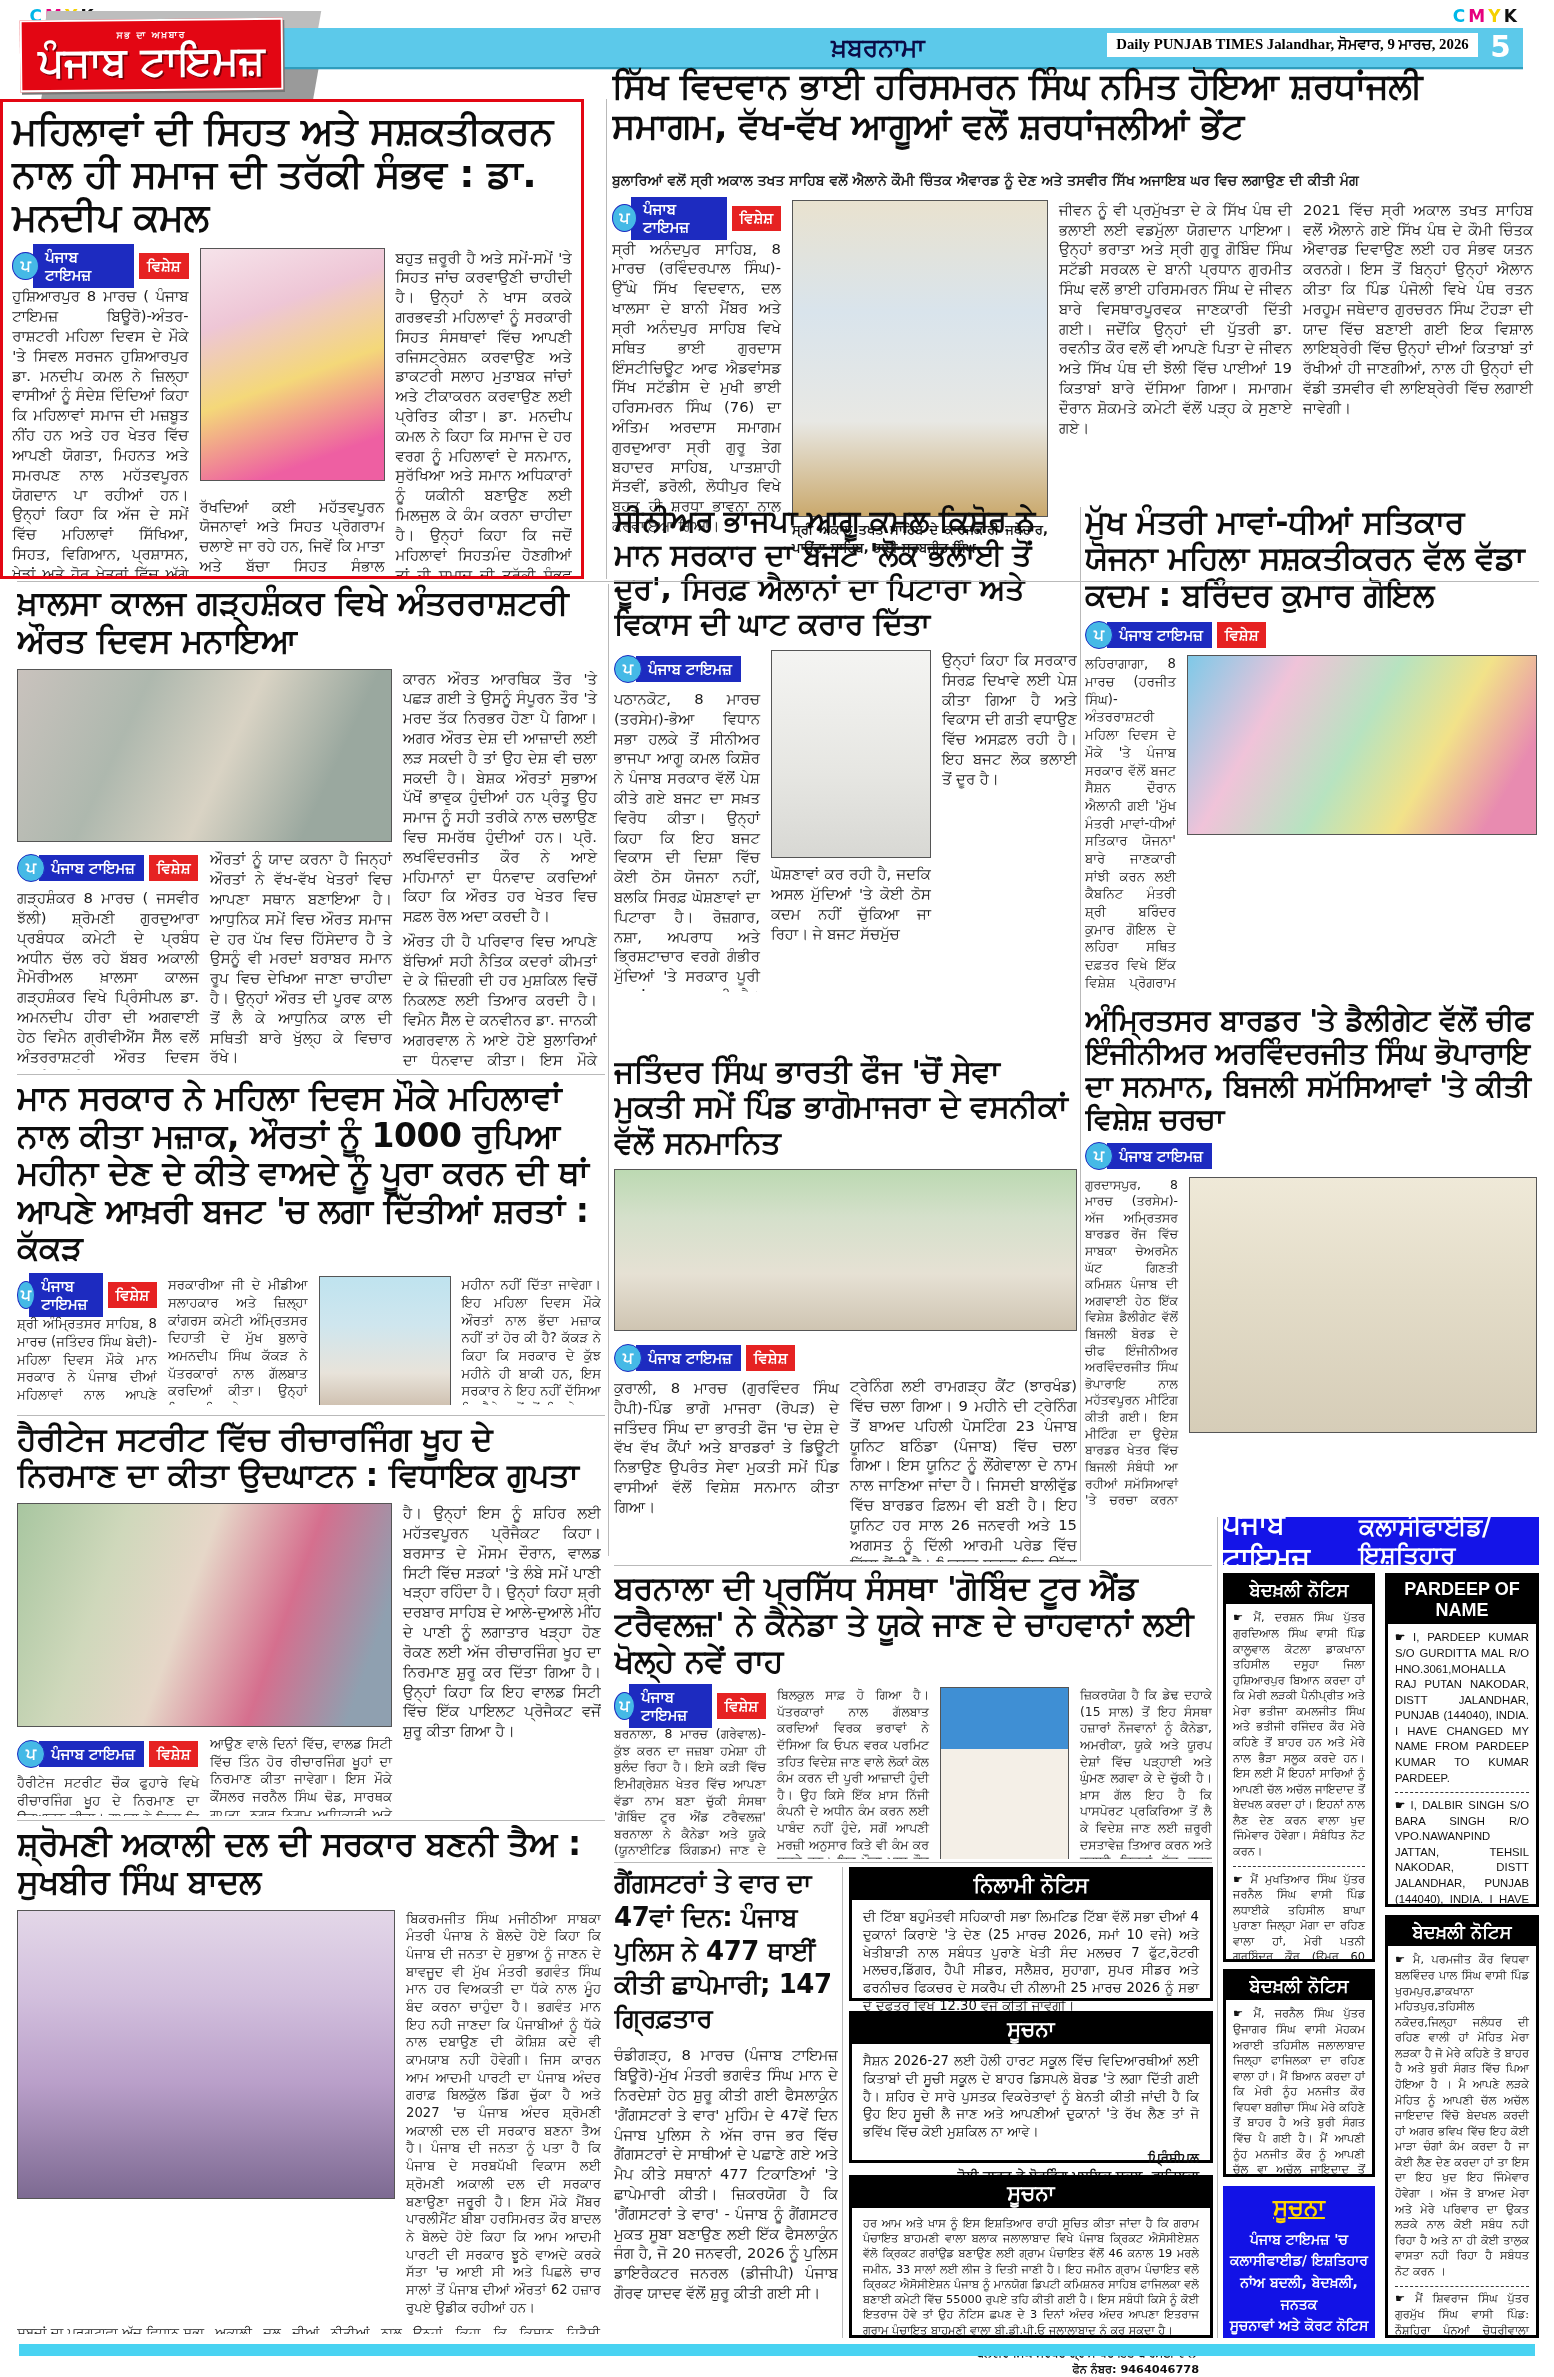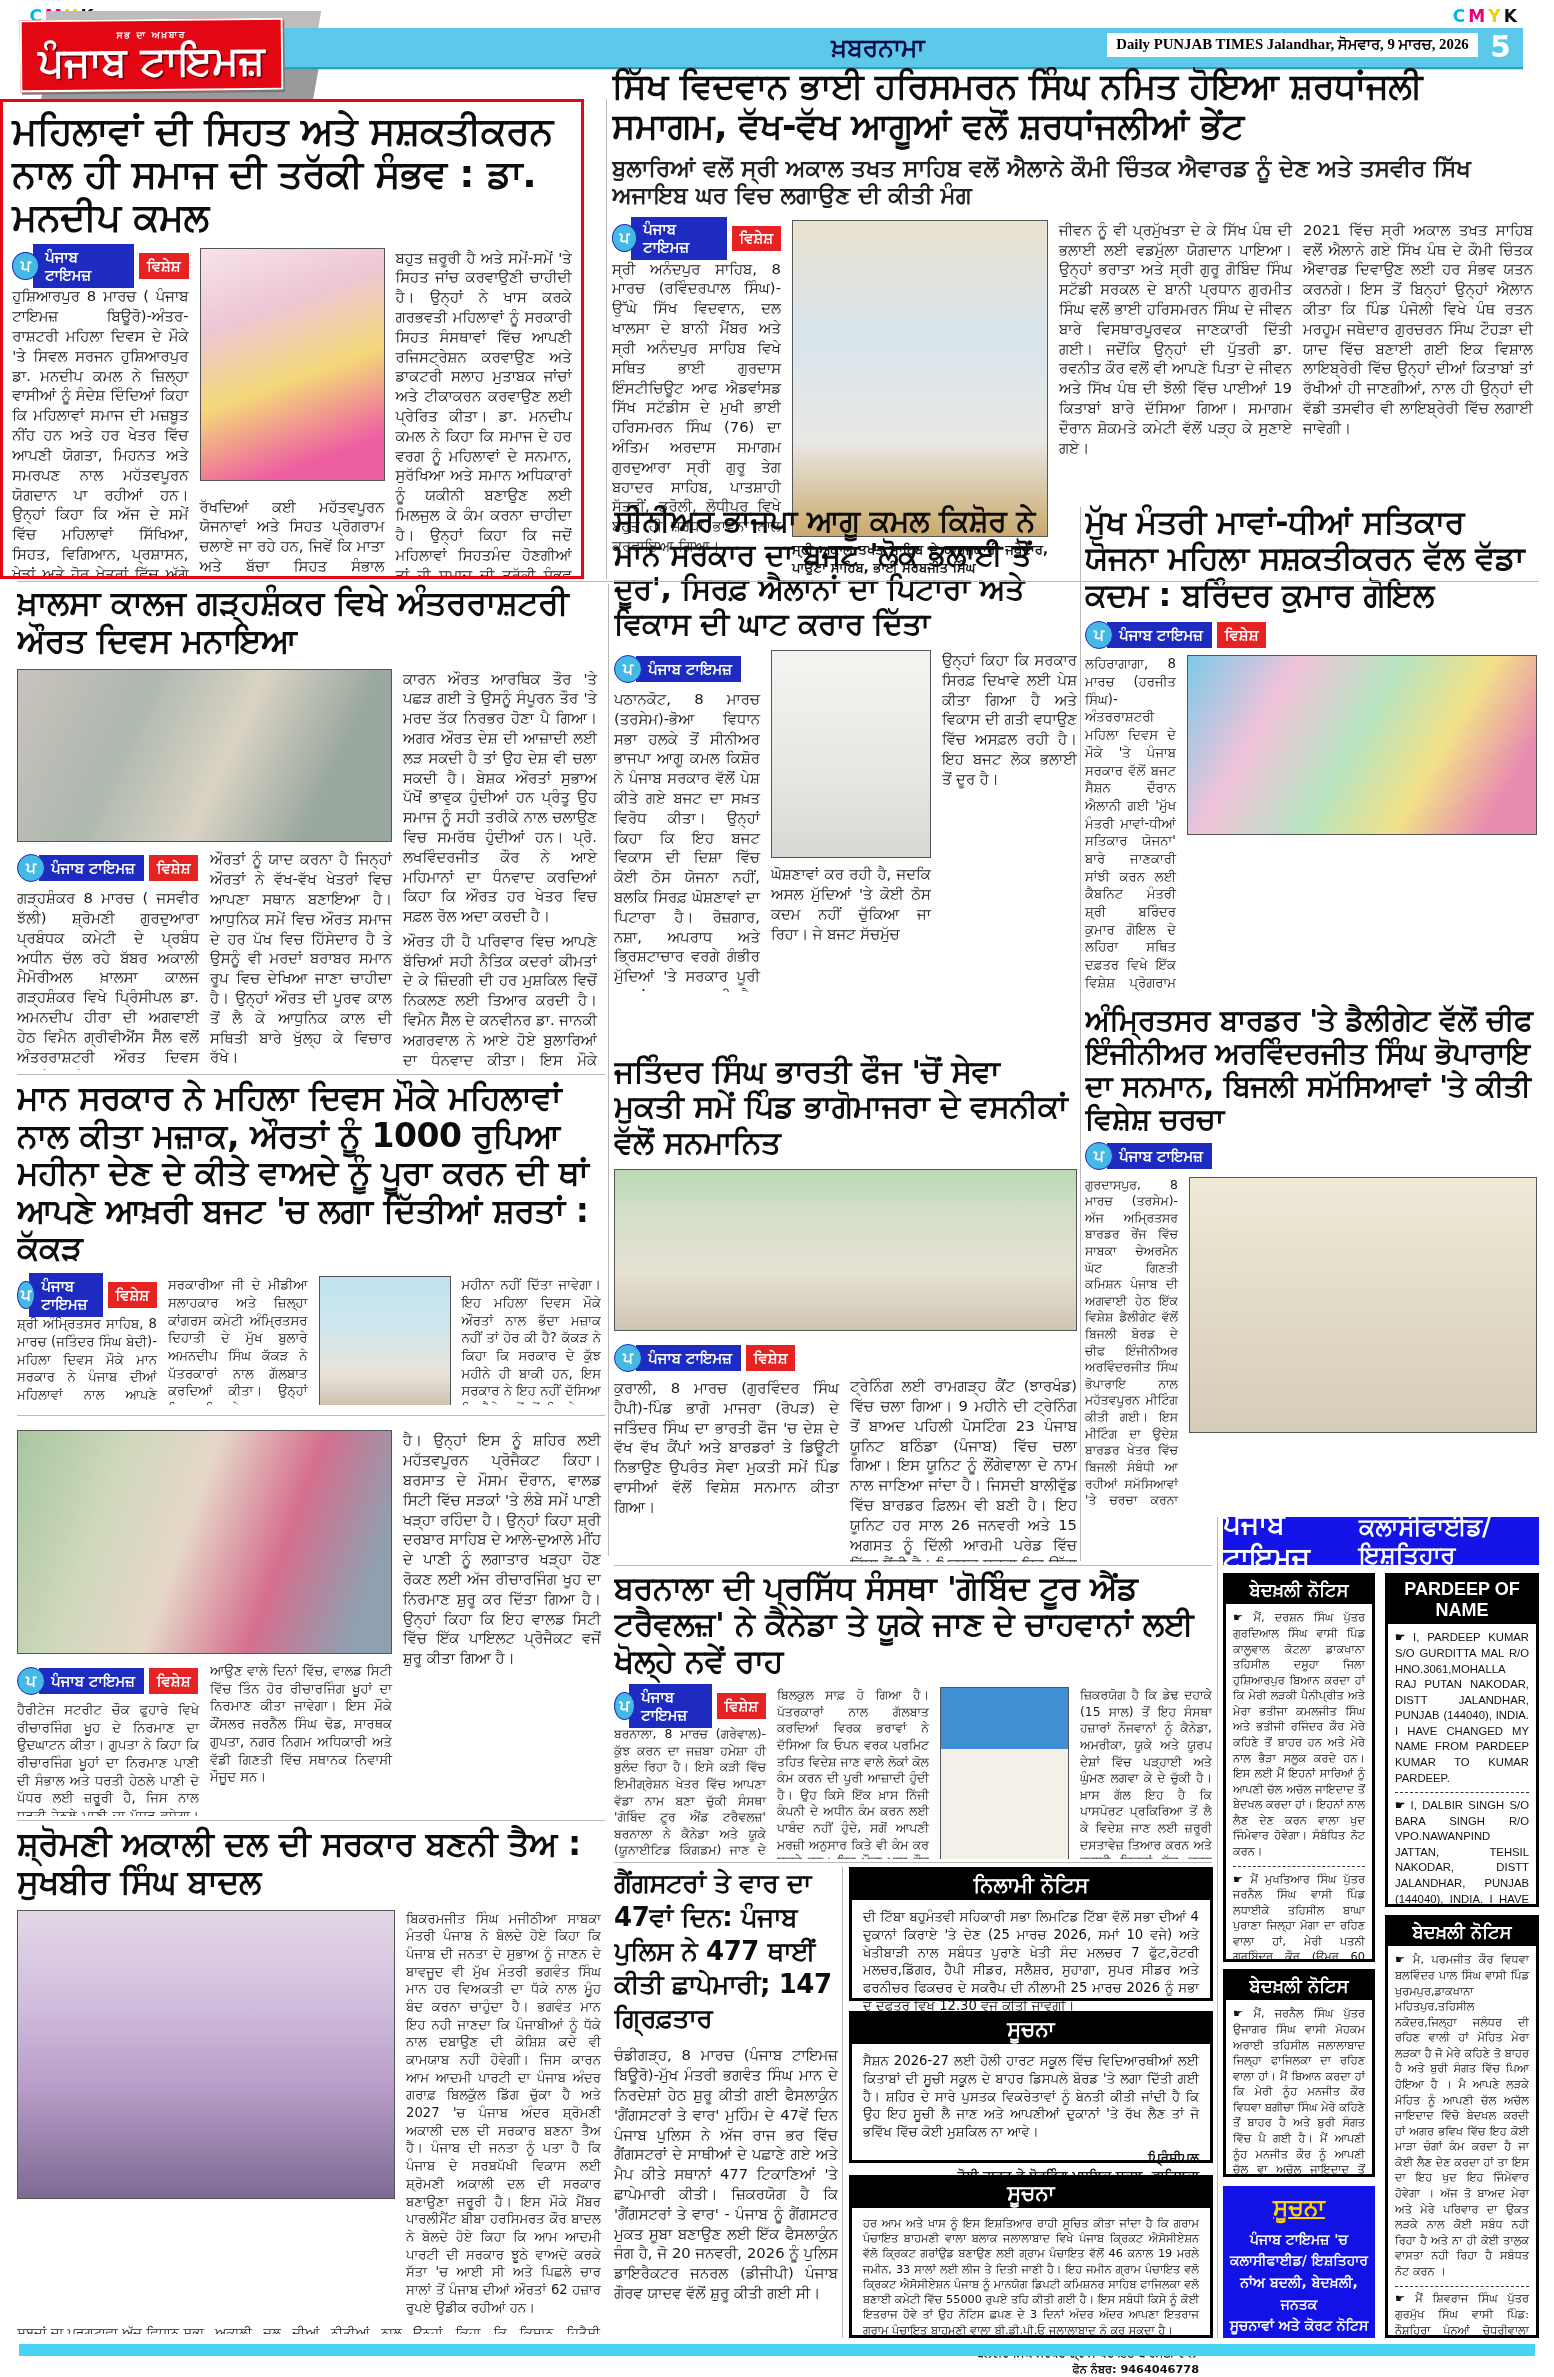--- a/index.html
+++ b/index.html
@@ -95,21 +95,21 @@
         <div class="btxt" style="margin-top:16px;">ਰੱਖਦਿਆਂ ਕਈ ਮਹੱਤਵਪੂਰਨ ਯੋਜਨਾਵਾਂ ਅਤੇ ਸਿਹਤ ਪ੍ਰੋਗਰਾਮ ਚਲਾਏ ਜਾ ਰਹੇ ਹਨ, ਜਿਵੇਂ ਕਿ ਮਾਤਾ ਅਤੇ ਬੱਚਾ ਸਿਹਤ ਸੰਭਾਲ ਪ੍ਰੋਗਰਾਮ।</div>
       </div>
       <div style="width:180px;">
         <div class="btxt">ਬਹੁਤ ਜ਼ਰੂਰੀ ਹੈ ਅਤੇ ਸਮੇਂ-ਸਮੇਂ 'ਤੇ ਸਿਹਤ ਜਾਂਚ ਕਰਵਾਉਣੀ ਚਾਹੀਦੀ ਹੈ। ਉਨ੍ਹਾਂ ਨੇ ਖਾਸ ਕਰਕੇ ਗਰਭਵਤੀ ਮਹਿਲਾਵਾਂ ਨੂੰ ਸਰਕਾਰੀ ਸਿਹਤ ਸੰਸਥਾਵਾਂ ਵਿੱਚ ਆਪਣੀ ਰਜਿਸਟ੍ਰੇਸ਼ਨ ਕਰਵਾਉਣ ਅਤੇ ਡਾਕਟਰੀ ਸਲਾਹ ਮੁਤਾਬਕ ਜਾਂਚਾਂ ਅਤੇ ਟੀਕਾਕਰਨ ਕਰਵਾਉਣ ਲਈ ਪ੍ਰੇਰਿਤ ਕੀਤਾ। ਡਾ. ਮਨਦੀਪ ਕਮਲ ਨੇ ਕਿਹਾ ਕਿ ਸਮਾਜ ਦੇ ਹਰ ਵਰਗ ਨੂੰ ਮਹਿਲਾਵਾਂ ਦੇ ਸਨਮਾਨ, ਸੁਰੱਖਿਆ ਅਤੇ ਸਮਾਨ ਅਧਿਕਾਰਾਂ ਨੂੰ ਯਕੀਨੀ ਬਣਾਉਣ ਲਈ ਮਿਲਜੁਲ ਕੇ ਕੰਮ ਕਰਨਾ ਚਾਹੀਦਾ ਹੈ। ਉਨ੍ਹਾਂ ਕਿਹਾ ਕਿ ਜਦੋਂ ਮਹਿਲਾਵਾਂ ਸਿਹਤਮੰਦ ਹੋਣਗੀਆਂ ਤਾਂ ਹੀ ਸਮਾਜ ਦੀ ਤਰੱਕੀ ਸੰਭਵ ਹੈ।</div>
       </div>
     </div>
   </div>
 
   <div class="art" style="left:612px;top:67px;width:926px;height:513px;">
     <div class="hl" style="font-size:35px;">ਸਿੱਖ ਵਿਦਵਾਨ ਭਾਈ ਹਰਿਸਮਰਨ ਸਿੰਘ ਨਮਿਤ ਹੋਇਆ ਸ਼ਰਧਾਂਜਲੀ ਸਮਾਗਮ, ਵੱਖ-ਵੱਖ ਆਗੂਆਂ ਵਲੋਂ ਸ਼ਰਧਾਂਜਲੀਆਂ ਭੇਂਟ</div>
-    <div class="subhl" style="font-size:23px;margin-top:8px;">ਬੁਲਾਰਿਆਂ ਵਲੋਂ ਸ੍ਰੀ ਅਕਾਲ ਤਖਤ ਸਾਹਿਬ ਵਲੋਂ ਐਲਾਨੇ ਕੌਮੀ ਚਿੰਤਕ ਐਵਾਰਡ ਨੂੰ ਦੇਣ ਅਤੇ ਤਸਵੀਰ ਸਿੱਖ ਅਜਾਇਬ ਘਰ ਵਿਚ ਲਗਾਉਣ ਦੀ ਕੀਤੀ ਮੰਗ</div>
+    <div class="subhl" style="font-size:14px;margin-top:25px;">ਬੁਲਾਰਿਆਂ ਵਲੋਂ ਸ੍ਰੀ ਅਕਾਲ ਤਖਤ ਸਾਹਿਬ ਵਲੋਂ ਐਲਾਨੇ ਕੌਮੀ ਚਿੰਤਕ ਐਵਾਰਡ ਨੂੰ ਦੇਣ ਅਤੇ ਤਸਵੀਰ ਸਿੱਖ ਅਜਾਇਬ ਘਰ ਵਿਚ ਲਗਾਉਣ ਦੀ ਕੀਤੀ ਮੰਗ</div>
     <div class="row" style="margin-top:11px;">
       <div style="width:169px;">
         <div class="badge">
             <span class="badge-logo">ਪ</span>
             <span class="badge-brand">ਪੰਜਾਬ ਟਾਇਮਜ਼</span>
             <span class="badge-tag">ਵਿਸ਼ੇਸ਼</span>
           </div>
         <div class="btxt">ਸ੍ਰੀ ਅਨੰਦਪੁਰ ਸਾਹਿਬ, 8 ਮਾਰਚ (ਰਵਿੰਦਰਪਾਲ ਸਿੰਘ)-ਉੱਘੇ ਸਿੱਖ ਵਿਦਵਾਨ, ਦਲ ਖਾਲਸਾ ਦੇ ਬਾਨੀ ਮੈਂਬਰ ਅਤੇ ਸ੍ਰੀ ਅਨੰਦਪੁਰ ਸਾਹਿਬ ਵਿਖੇ ਸਥਿਤ ਭਾਈ ਗੁਰਦਾਸ ਇੰਸਟੀਚਿਊਟ ਆਫ ਐਡਵਾਂਸਡ ਸਿੱਖ ਸਟੱਡੀਸ ਦੇ ਮੁਖੀ ਭਾਈ ਹਰਿਸਮਰਨ ਸਿੰਘ (76) ਦਾ ਅੰਤਿਮ ਅਰਦਾਸ ਸਮਾਗਮ ਗੁਰਦੁਆਰਾ ਸ੍ਰੀ ਗੁਰੂ ਤੇਗ ਬਹਾਦਰ ਸਾਹਿਬ, ਪਾਤਸ਼ਾਹੀ ਸੱਤਵੀਂ, ਡਰੋਲੀ, ਲੋਧੀਪੁਰ ਵਿਖੇ ਬਹੁਤ ਹੀ ਸ਼ਰਧਾ ਭਾਵਨਾ ਨਾਲ ਕਰਵਾਇਆ ਗਿਆ।</div>
       </div>
       <div style="width:256px;">
@@ -242,20 +242,21 @@
           <div class="btxt" style="font-size:12.4px;">ਗੁਰਦਾਸਪੁਰ, 8 ਮਾਰਚ (ਤਰਸੇਮ)- ਅੱਜ ਅਮ੍ਰਿਤਸਰ ਬਾਰਡਰ ਰੇਂਜ ਵਿੱਚ ਸਾਬਕਾ ਚੇਅਰਮੈਨ ਘੱਟ ਗਿਣਤੀ ਕਮਿਸ਼ਨ ਪੰਜਾਬ ਦੀ ਅਗਵਾਈ ਹੇਠ ਇੱਕ ਵਿਸ਼ੇਸ਼ ਡੈਲੀਗੇਟ ਵੱਲੋਂ ਬਿਜਲੀ ਬੋਰਡ ਦੇ ਚੀਫ ਇੰਜੀਨੀਅਰ ਅਰਵਿੰਦਰਜੀਤ ਸਿੰਘ ਭੋਪਾਰਾਇ ਨਾਲ ਮਹੱਤਵਪੂਰਨ ਮੀਟਿੰਗ ਕੀਤੀ ਗਈ। ਇਸ ਮੀਟਿੰਗ ਦਾ ਉਦੇਸ਼ ਬਾਰਡਰ ਖੇਤਰ ਵਿੱਚ ਬਿਜਲੀ ਸੰਬੰਧੀ ਆ ਰਹੀਆਂ ਸਮੱਸਿਆਵਾਂ 'ਤੇ ਚਰਚਾ ਕਰਨਾ ਅਤੇ ਉਨ੍ਹਾਂ ਦੇ ਹੱਲ ਲਈ ਉਚਿਤ ਕਦਮ ਚੁੱਕਣਾ ਸੀ। ਮੀਟਿੰਗ ਦੀ ਸ਼ੁਰੂਆਤ ਵਿੱਚ ਡੈਲੀਗੇਟ ਮੈਂਬਰਾਂ ਵੱਲੋਂ ਚੀਫ ਇੰਜੀਨੀਅਰ ਅਰਵਿੰਦਰਜੀਤ ਸਿੰਘ ਭੋਪਾਰਾਇ ਦਾ ਸਨਮਾਨ ਕੀਤਾ ਗਿਆ।</div>
         </div>
       <div style="width:348px;">
         <div class="photo" style="width:348px;height:256px;background:linear-gradient(180deg,#efe9d8 0%,#e3dcc8 45%,#d6cdb8 100%),radial-gradient(circle at 70% 45%,#e05a74 6%,transparent 7%);"></div>
       </div>
     </div>
 
   </div>
 
   <div class="art" style="left:17px;top:1421px;width:584px;height:395px;">
+    <div class="hl" style="font-size:32px;">ਹੈਰੀਟੇਜ ਸਟਰੀਟ ਵਿੱਚ ਰੀਚਾਰਜਿੰਗ ਖੂਹ ਦੇ ਨਿਰਮਾਣ ਦਾ ਕੀਤਾ ਉਦਘਾਟਨ : ਵਿਧਾਇਕ ਗੁਪਤਾ</div>
     <div class="row" style="margin-top:9.3px;">
       <div style="width:375px;">
         <div class="photo" style="width:375px;height:224px;background:linear-gradient(110deg,#a8c6a0 0%,#cfd8bb 25%,#e6d7c8 45%,#d56f8e 68%,#8fa0b0 90%);"></div>
         <div class="row" style="margin-top:7.8px;">
           <div style="width:183px;">
             <div class="badge">
                 <span class="badge-logo">ਪ</span>
                 <span class="badge-brand">ਪੰਜਾਬ ਟਾਇਮਜ਼</span>
                 <span class="badge-tag">ਵਿਸ਼ੇਸ਼</span>
               </div>

